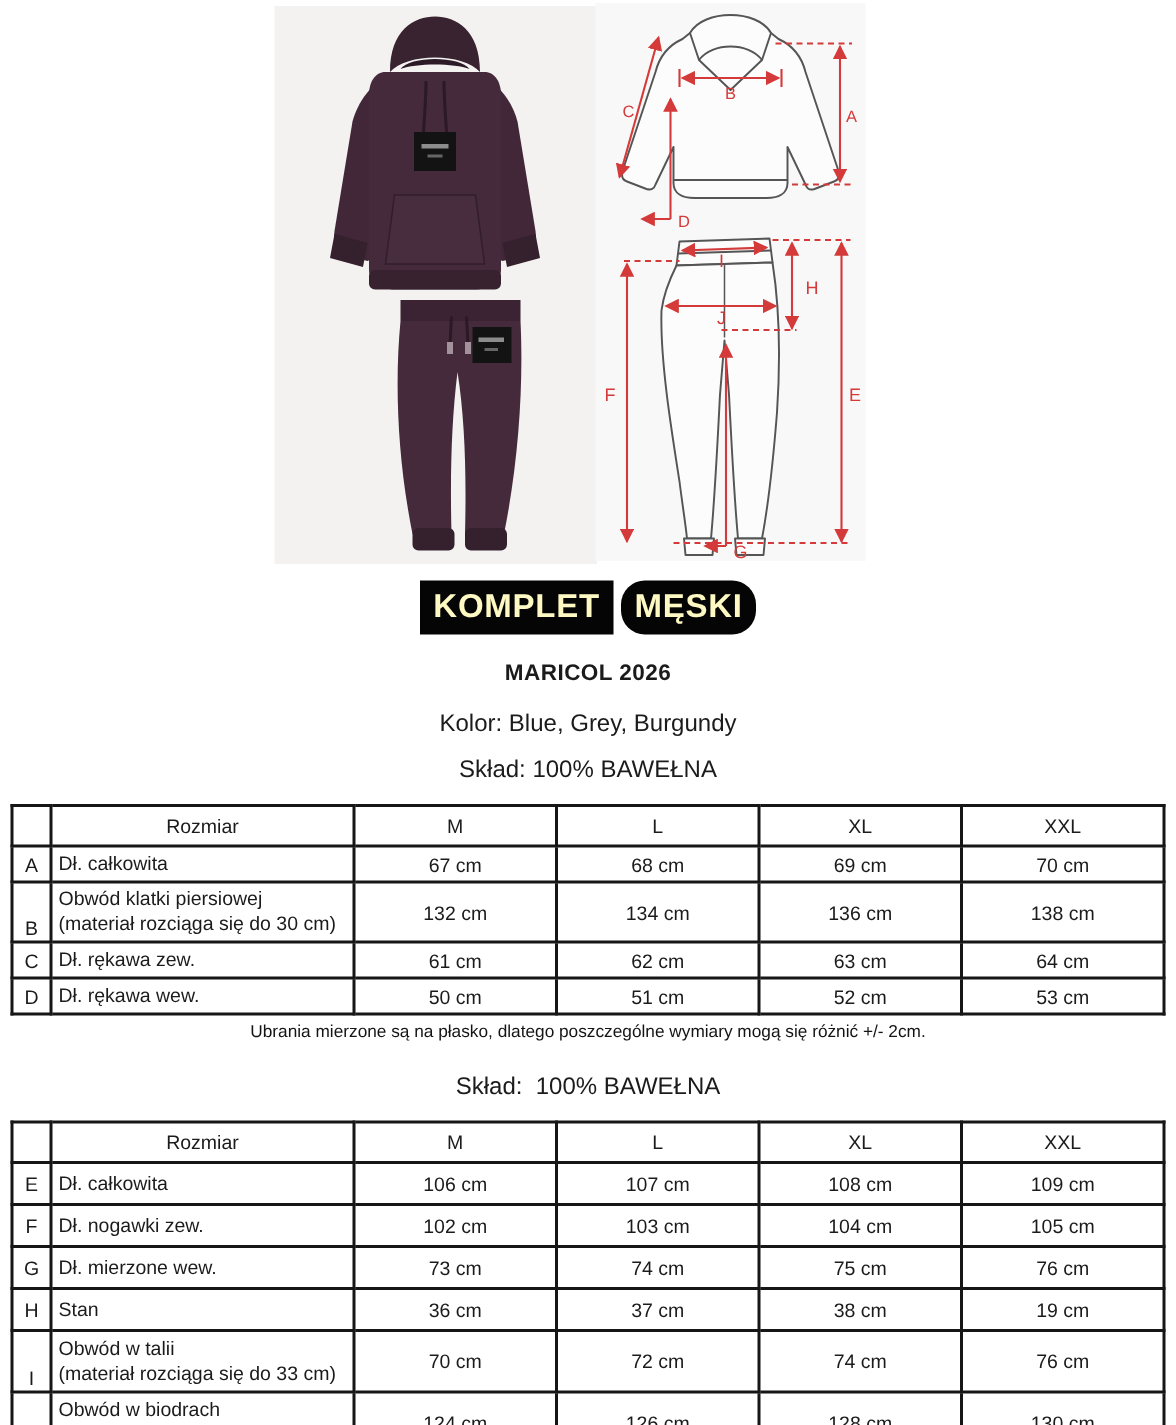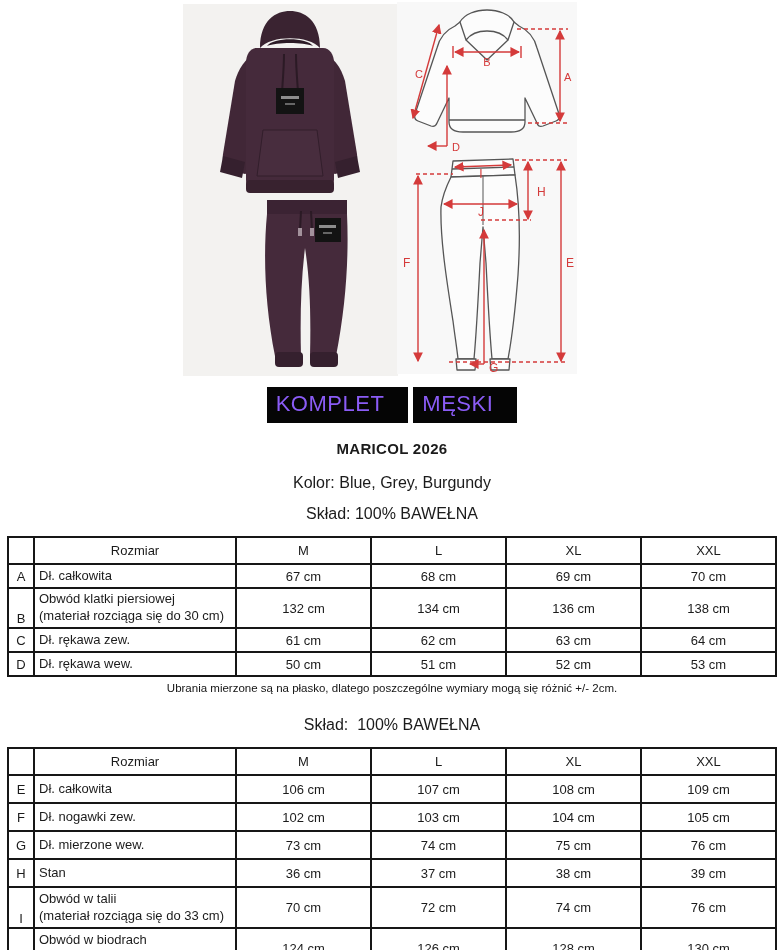--- a/index.html
+++ b/index.html
@@ -15,25 +15,25 @@
     background:#f3f2f0;
   }
   .diagram-block{
     position:absolute;left:397px;top:2px;width:180px;height:372px;
     background:#f8f8f8;
   }
   .diagram-block svg{display:block;}
   
   .title-wrap{text-align:center;margin-top:7px;}
   .title-box{
-    display:inline-block;background:#050505;color:#8b5cf6;
-    font-size:22px;font-weight:normal;letter-spacing:.5px;
-    padding:4px 24px 6px 9px;
-  }
-  .title-box + .title-box{margin-left:5px;}
+    display:inline-block;background:#050505;color:#fef9c3;
+    font-size:22px;font-weight:bold;letter-spacing:.5px;
+    padding:4px 9px 6px 9px;
+  }
+  .title-box + .title-box{margin-left:5px;border-radius:16px;}
   .model-line{text-align:center;font-weight:bold;font-size:15px;margin-top:17px;letter-spacing:.3px;}
   .color-line{text-align:center;font-size:16px;margin-top:17px;}
   .comp-line{text-align:center;font-size:16px;margin-top:13px;white-space:pre-wrap;}
   .comp-line-2{text-align:center;font-size:16px;margin-top:22px;white-space:pre-wrap;}
   
   table.size-table{
     border-collapse:collapse;table-layout:fixed;
     width:768px;margin:13px auto 0 auto;padding-left:44px;
   }
   table.size-table td{
@@ -293,21 +293,21 @@
       <td class="c-val">74 cm</td>
       <td class="c-val">75 cm</td>
       <td class="c-val">76 cm</td>
     </tr>
     <tr class="r-s2">
       <td class="c-key">H</td>
       <td class="c-label">Stan</td>
       <td class="c-val">36 cm</td>
       <td class="c-val">37 cm</td>
       <td class="c-val">38 cm</td>
-      <td class="c-val">39 cm</td>
+      <td class="c-val">19 cm</td>
     </tr>
     <tr class="r-d2">
       <td class="c-key v-bottom">I</td>
       <td class="c-label">
         <div>Obwód w talii</div>
         <div>(materiał rozciąga się do 33 cm)</div>
       </td>
       <td class="c-val">70 cm</td>
       <td class="c-val">72 cm</td>
       <td class="c-val">74 cm</td>

